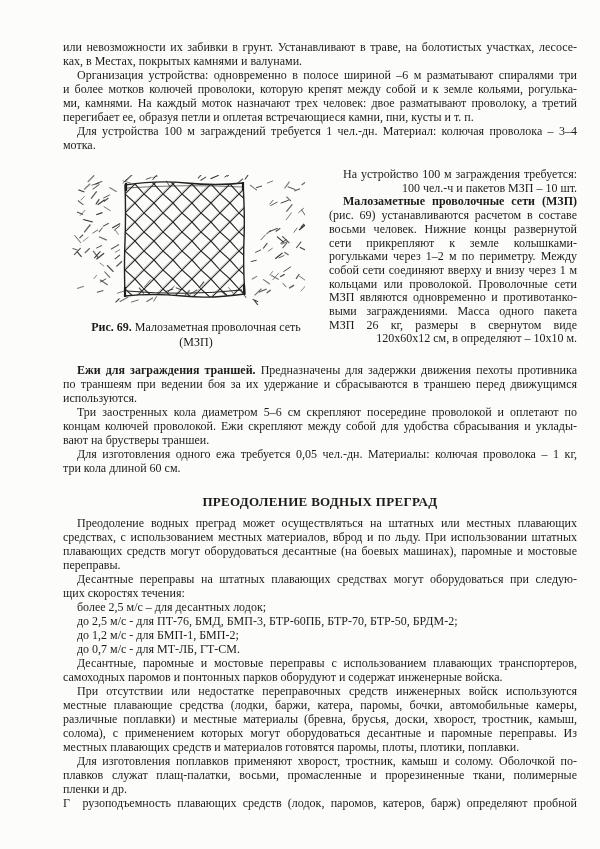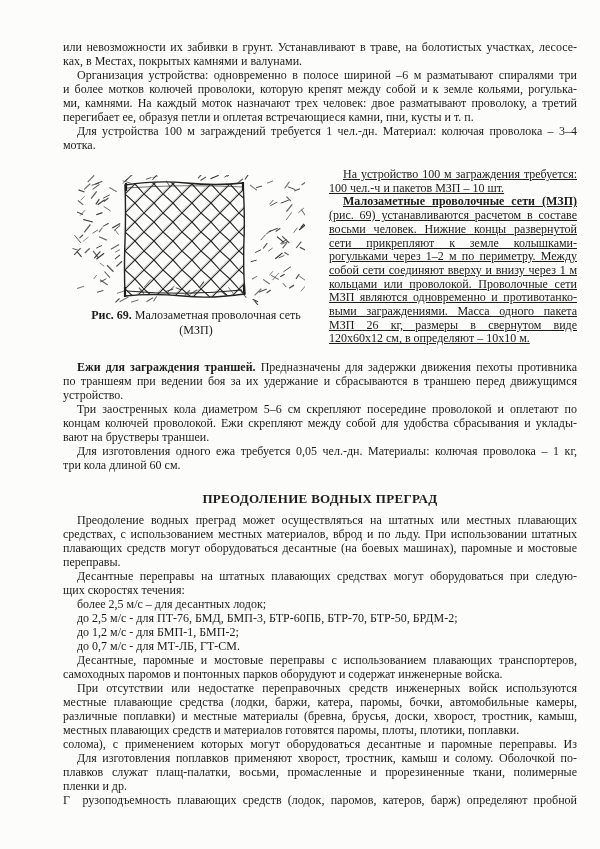--- a/index.html
+++ b/index.html
@@ -18,24 +18,24 @@
     font-size:12px;
     line-height:14px;
     white-space:normal;
   }
   .ln .b{font-weight:bold;}
   .jl{text-align:justify;text-align-last:justify;}
   .ind{text-indent:14px;}
   .figrow{display:flex;margin-top:13px;}
   .figrow figure{width:266px;flex:none;margin:0;padding:0;}
   .figrow svg{display:block;margin:10px 0 0 5px;}
-  .figrow figcaption{margin-top:3px;}
+  .figrow figcaption{margin-top:15px;}
   .figcap .ln{text-align:center;line-height:14.5px;}
-  .rcol{flex:1;padding-top:3px;text-decoration:underline;}
-  .rcol .ln{line-height:13.7px;}
+  .rcol{flex:1;padding-top:3px;}
+  .rcol .ln{line-height:13.7px;text-align:right;}
   .midsec{margin-top:14px;}
   .heading{
     margin:18px 0 6px 0;
     font-size:13px;
     font-weight:bold;
     text-align:center;
     letter-spacing:0.3px;
     line-height:17px;
     font-family:"Liberation Serif","DejaVu Serif",serif;
   }
@@ -234,21 +234,21 @@
         <div class="ln jl"><span>МЗП являются одновременно и противотанко-</span></div>
         <div class="ln jl"><span>выми заграждениями. Масса одного пакета</span></div>
         <div class="ln jl"><span>МЗП 26 кг, размеры в свернутом виде</span></div>
         <div class="ln"><span>120x60x12 см, в определяют – 10x10 м.</span></div>
       </div>
   </section>
 
   <section id="mid-paras" class="midsec">
       <div class="ln jl ind"><span class="b">Ежи для заграждения траншей.</span><span> Предназначены для задержки движения пехоты противника</span></div>
       <div class="ln jl"><span>по траншеям при ведении боя за их удержание и сбрасываются в траншею перед движущимся</span></div>
-      <div class="ln"><span>устройство.</span></div>
+      <div class="ln"><span>используются.</span></div>
       <div class="ln jl ind"><span>Три заостренных кола диаметром 5–6 см скрепляют посередине проволокой и оплетают по</span></div>
       <div class="ln jl"><span>концам колючей проволокой. Ежи скрепляют между собой для удобства сбрасывания и уклады-</span></div>
       <div class="ln"><span>вают на брустверы траншеи.</span></div>
       <div class="ln jl ind"><span>Для изготовления одного ежа требуется 0,05 чел.-дн. Материалы: колючая проволока – 1 кг,</span></div>
       <div class="ln"><span>три кола длиной 60 см.</span></div>
     </section>
 
   <h2 class="heading">ПРЕОДОЛЕНИЕ ВОДНЫХ ПРЕГРАД</h2>
 
   <section id="bottom-paras">
@@ -260,21 +260,21 @@
       <div class="ln"><span>щих скоростях течения:</span></div>
       <div class="ln ind"><span>более 2,5 м/с – для десантных лодок;</span></div>
       <div class="ln ind"><span>до 2,5 м/с - для ПТ-76, БМД, БМП-3, БТР-60ПБ, БТР-70, БТР-50, БРДМ-2;</span></div>
       <div class="ln ind"><span>до 1,2 м/с - для БМП-1, БМП-2;</span></div>
       <div class="ln ind"><span>до 0,7 м/с - для МТ-ЛБ, ГТ-СМ.</span></div>
       <div class="ln jl ind"><span>Десантные, паромные и мостовые переправы с использованием плавающих транспортеров,</span></div>
       <div class="ln"><span>самоходных паромов и понтонных парков оборудуют и содержат инженерные войска.</span></div>
       <div class="ln jl ind"><span>При отсутствии или недостатке переправочных средств инженерных войск используются</span></div>
       <div class="ln jl"><span>местные плавающие средства (лодки, баржи, катера, паромы, бочки, автомобильные камеры,</span></div>
       <div class="ln jl"><span>различные поплавки) и местные материалы (бревна, брусья, доски, хворост, тростник, камыш,</span></div>
+      <div class="ln jl"><span>солома), с применением которых могут оборудоваться десантные и паромные переправы. Из</span></div>
       <div class="ln"><span>местных плавающих средств и материалов готовятся паромы, плоты, плотики, поплавки.</span></div>
-      <div class="ln jl"><span>солома), с применением которых могут оборудоваться десантные и паромные переправы. Из</span></div>
       <div class="ln jl ind"><span>Для изготовления поплавков применяют хворост, тростник, камыш и солому. Оболочкой по-</span></div>
       <div class="ln jl"><span>плавков служат плащ-палатки, восьми, промасленные и прорезиненные ткани, полимерные</span></div>
       <div class="ln"><span>пленки и др.</span></div>
       <div class="ln jl"><span>Г&nbsp;&nbsp;рузоподъемность плавающих средств (лодок, паромов, катеров, барж) определяют пробной</span></div>
     </section>
 
 </div>
 
 </body></html>

